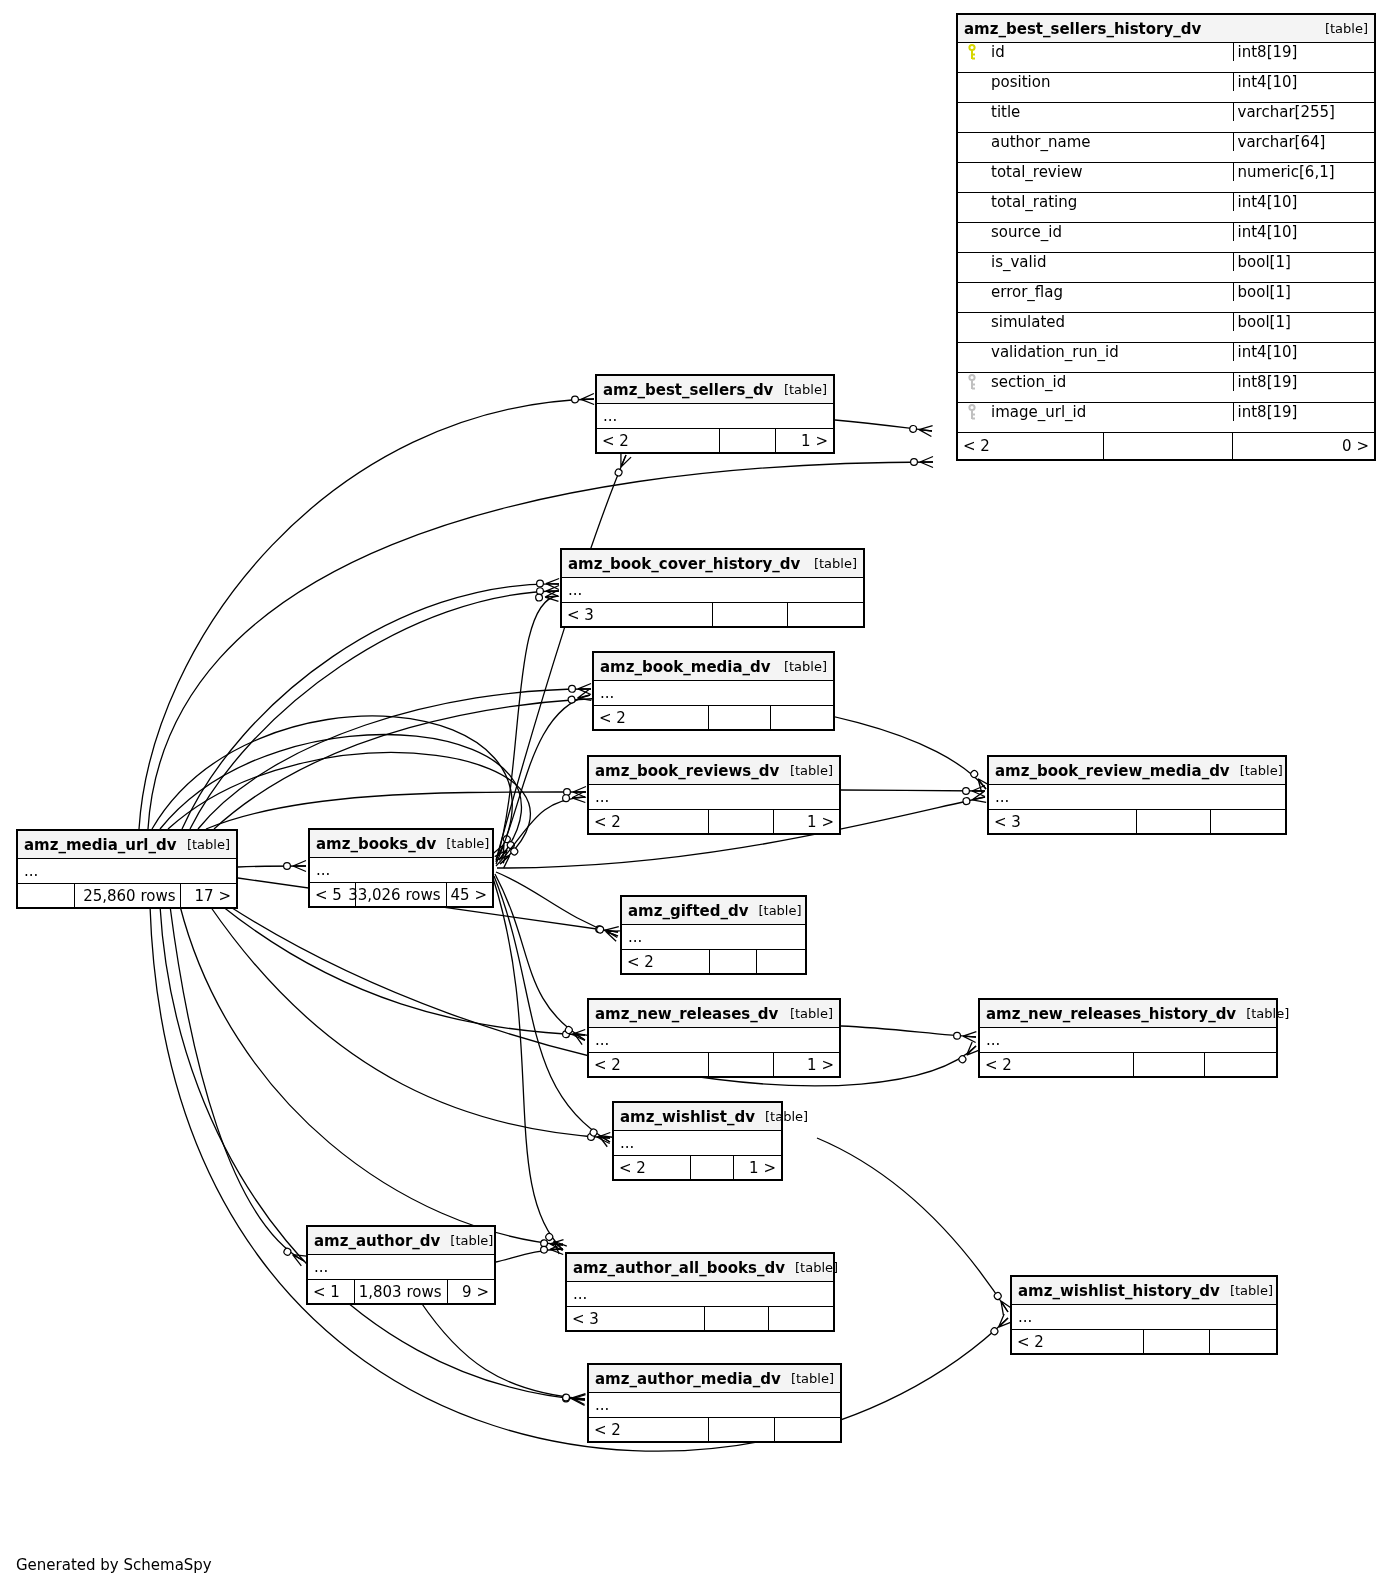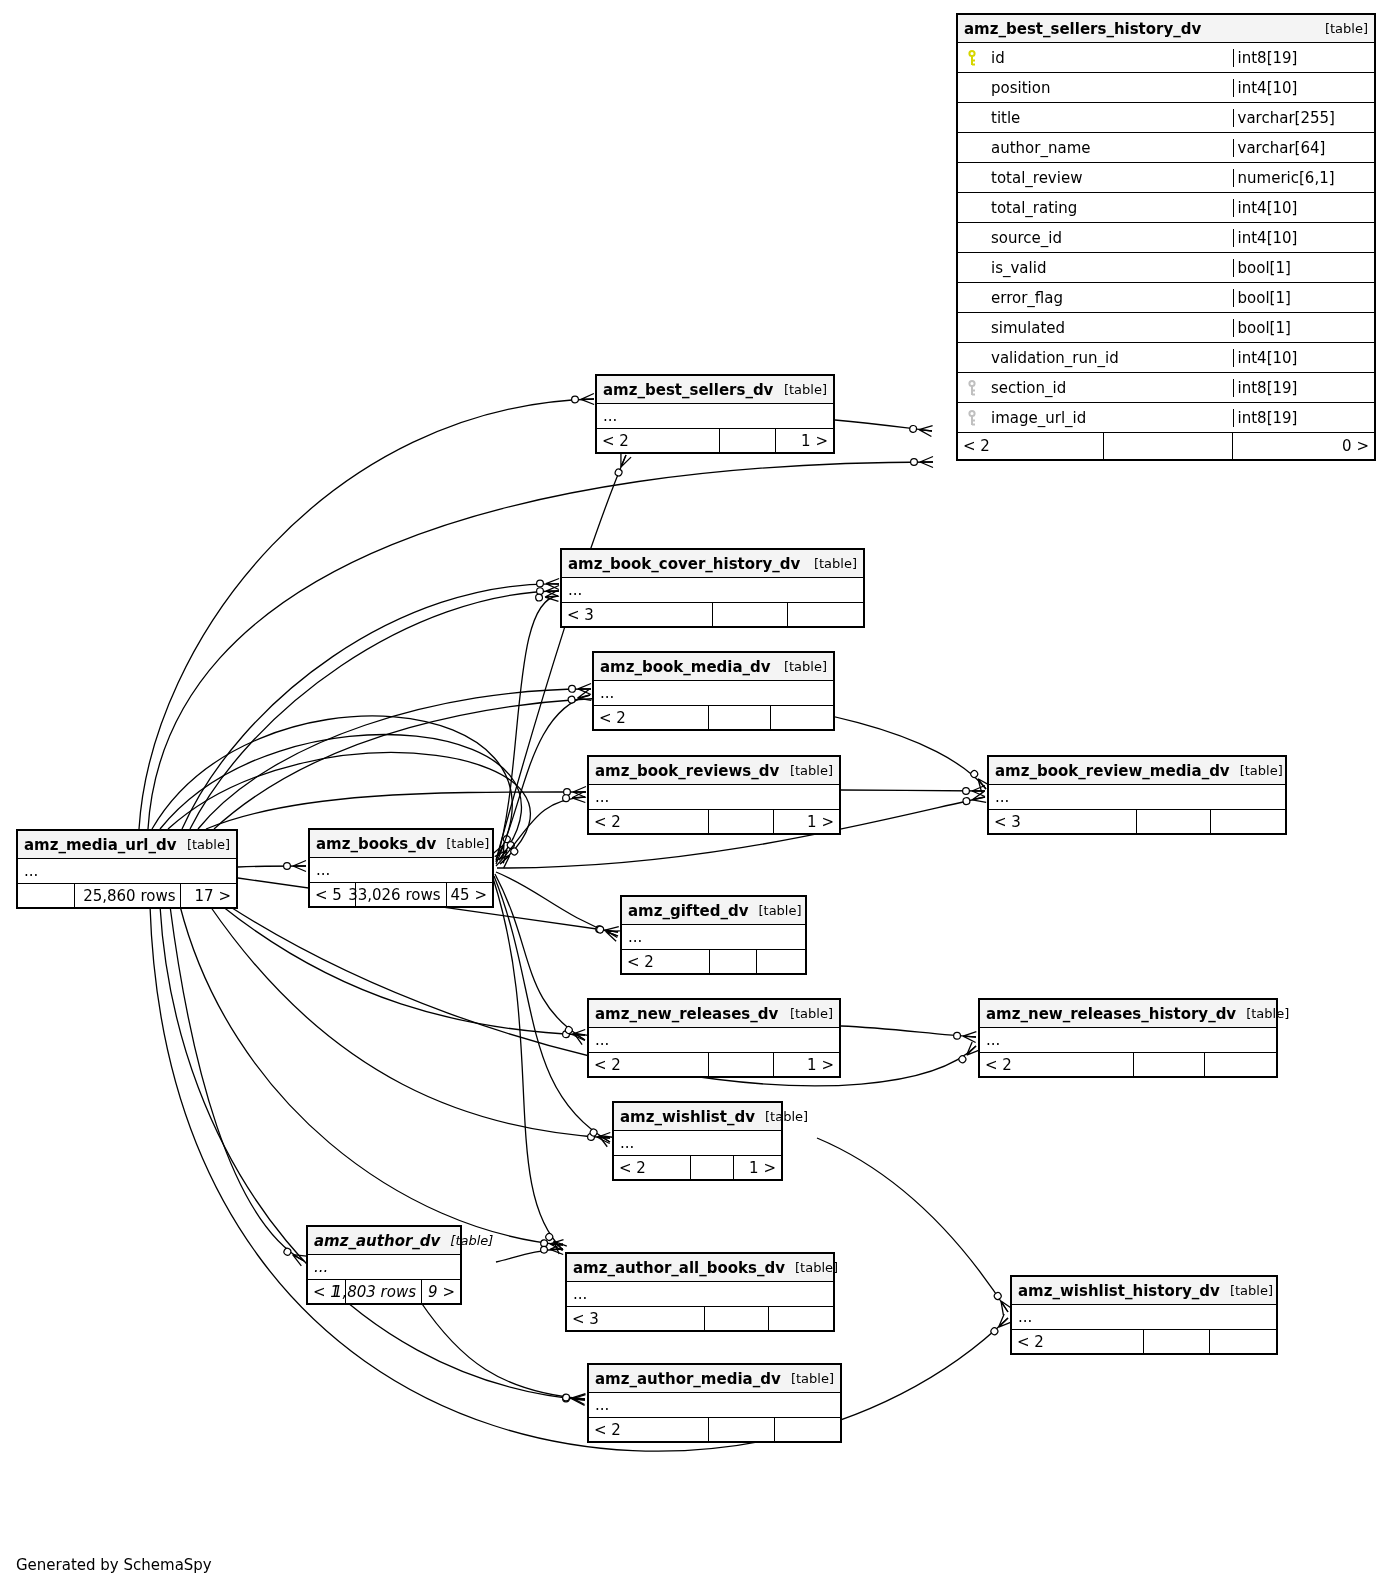--- a/index.html
+++ b/index.html
@@ -14,21 +14,21 @@
     position:absolute;z-index:2;background:#fff;border:2px solid #000;
     box-sizing:border-box;font-size:15px;
   }
   .tbl-header{
     background:#f4f4f4;border-bottom:1px solid #000;
     display:flex;justify-content:space-between;align-items:center;
     padding:0 6px;height:27px;gap:10px;white-space:nowrap;
   }
   .tbl-name{font-weight:bold;font-size:15px;}
   .tbl-badge{font-size:13px;font-weight:normal;}
-  .col-row{display:flex;border-bottom:1px solid #000;height:29px;align-items:center;}
+  .col-row{display:flex;border-bottom:1px solid #000;height:29px;align-items:flex-start;}
   .col-name{flex:0 0 66%;position:relative;display:flex;align-items:center;padding-left:33px;box-sizing:border-box;white-space:nowrap;}
   .key-ico{position:absolute;left:9px;top:50%;transform:translateY(-50%);display:flex;}
   .col-type{flex:1;border-left:1px solid #000;display:flex;align-items:center;padding-left:4px;white-space:nowrap;}
   .ellipsis-row{height:24px;border-bottom:1px solid #000;display:flex;align-items:center;padding:0 6px;}
   .tbl-footer{display:grid;grid-template-columns:var(--fc,48% 26% 26%);height:23px;}
   .tbl-footer .fc{display:flex;align-items:center;padding:0 5px;border-right:1px solid #000;white-space:nowrap;}
   .tbl-footer .fc:last-child{border-right:none;}
   .tbl-footer .fc.right,.tbl-footer .fc.mid{justify-content:flex-end;}
   .full .tbl-footer{height:26px;}
   .credit{position:absolute;left:16px;top:1556px;font-size:15px;z-index:2;}
@@ -289,21 +289,21 @@
         <span class="tbl-name">amz_wishlist_dv</span>
         <span class="tbl-badge">[table]</span>
       </div>
       <div class="ellipsis-row">...</div>
       <div class="tbl-footer">
         <div class="fc left">&lt; 2</div>
         <div class="fc mid"></div>
         <div class="fc right">1 &gt;</div>
       </div>
     </div>
-  <div class="tbl" style="left:306px;top:1225px;width:156px;font-style:italic;--fc:25% 50% 25%;">
+  <div class="tbl" style="left:306px;top:1225px;width:190px;--fc:25% 50% 25%;">
       <div class="tbl-header">
         <span class="tbl-name">amz_author_dv</span>
         <span class="tbl-badge">[table]</span>
       </div>
       <div class="ellipsis-row">...</div>
       <div class="tbl-footer">
         <div class="fc left">&lt; 1</div>
         <div class="fc mid">1,803 rows</div>
         <div class="fc right">9 &gt;</div>
       </div>

